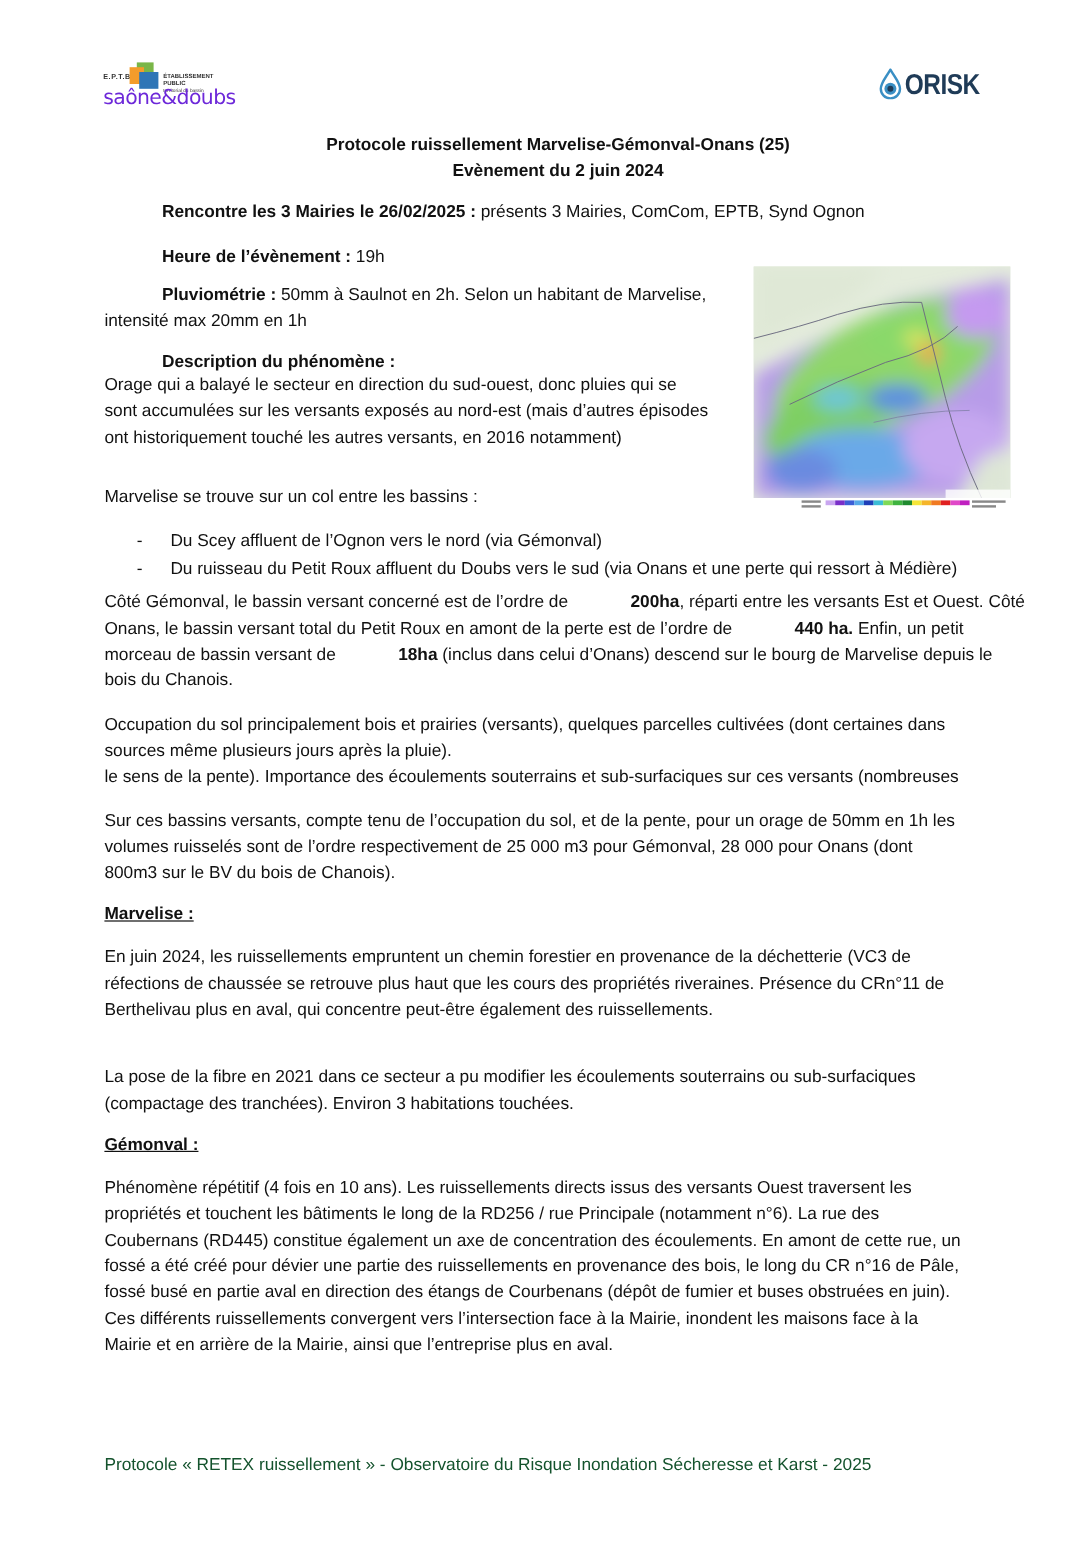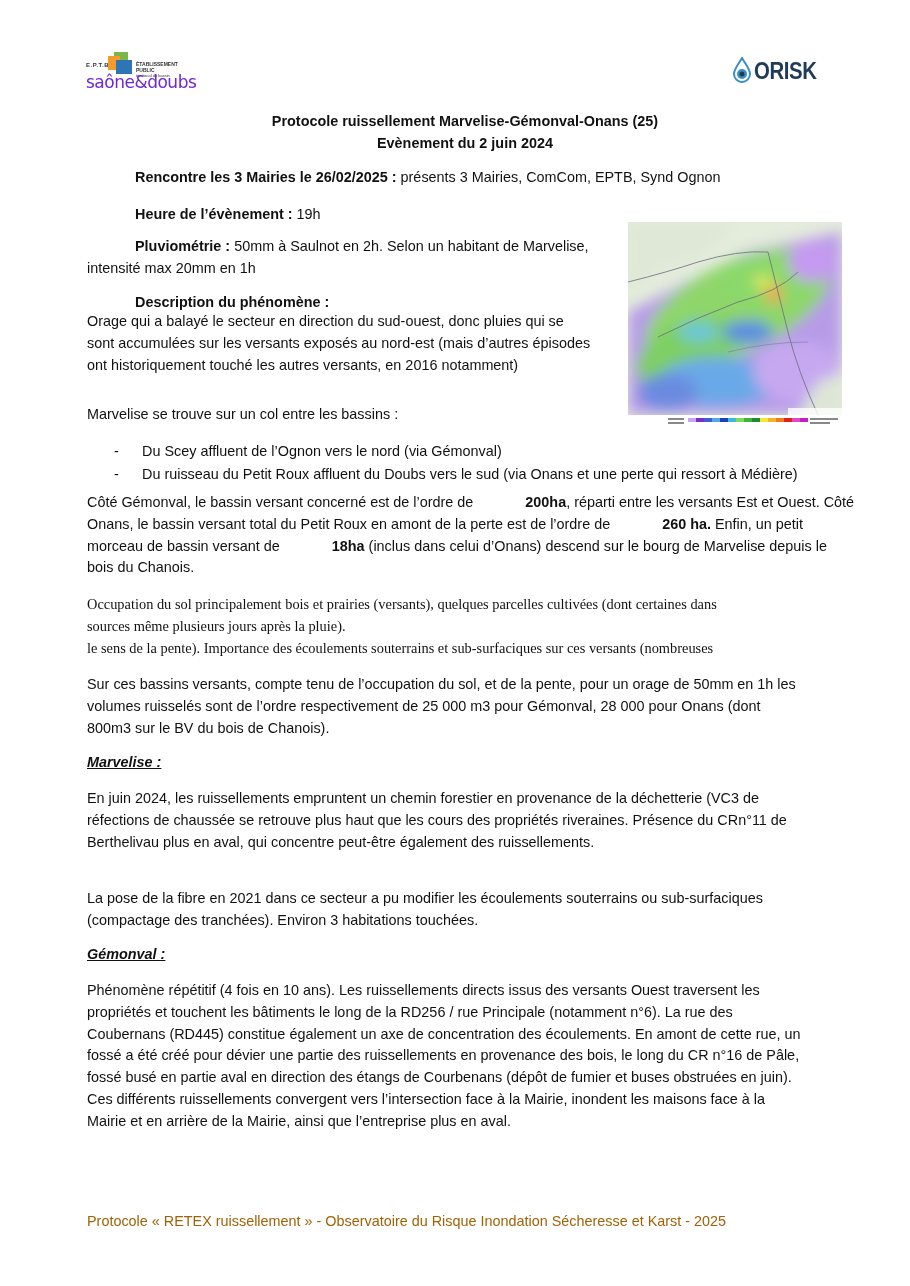--- a/index.html
+++ b/index.html
@@ -21,31 +21,31 @@
     .orisk-drop { position: absolute; left: 0; top: 2px; width: 20px; height: 26px; }
     .orisk-text { position: absolute; left: 22px; top: 2px; font-size: 24px; font-weight: bold; color: #1f3b57; letter-spacing: -0.5px; font-family: "Liberation Sans", sans-serif; transform: scaleX(0.85); transform-origin: left; }
 
     
     .title { position: absolute; left: 0; width: 930px; text-align: center; font-weight: bold; font-size: 14.4px; }
     .title1 { top: 113px; }
     .title2 { top: 135px; }
 
     .para { position: absolute; left: 87px; font-size: 14.4px; line-height: 21.8px; color: #111; }
     .para b { font-weight: bold; margin-left: 48px; }
-    .u { text-decoration: underline; font-weight: bold; font-style: italic; }
+    .u { text-decoration: underline; font-weight: bold; }
 
     .bullets { position: absolute; left: 87px; top: 440px; font-size: 14.4px; line-height: 23px; }
     .bullet { position: relative; padding-left: 55px; }
     .bullet-dash { position: absolute; left: 27px; top: 0; }
 
     
     .map { position: absolute; left: 628px; top: 222px; width: 214px; height: 193px; overflow: hidden; background: #dfe9d7; }
     .map-legend { position: absolute; left: 628px; top: 414px; width: 214px; height: 12px; }
 
-    .footer { position: absolute; left: 87px; top: 1213px; font-size: 14.4px; color: #a16207; }
+    .footer { position: absolute; left: 87px; top: 1213px; font-size: 14.4px; color: #14532d; }
   </style>
 </head>
 <body>
 
 <div class="page">
 
   <div class="logo-eptb">
     <div class="eptb-small">E.P.T.B</div>
     <div class="eptb-squares">
       <div class="eptb-sq1"></div>
@@ -102,26 +102,26 @@
       <span>Du Scey affluent de l’Ognon vers le nord (via Gémonval)</span>
     </div>
     <div class="bullet">
       <span class="bullet-dash">-</span>
       <span>Du ruisseau du Petit Roux affluent du Doubs vers le sud (via Onans et une perte qui ressort à Médière)</span>
     </div>
   </div>
 
   <div class="para" style="top:492px;">
     <div><span>Côté Gémonval, le bassin versant concerné est de l’ordre de </span><b>200ha</b><span>, réparti entre les versants Est et Ouest. Côté</span></div>
-    <div><span>Onans, le bassin versant total du Petit Roux en amont de la perte est de l’ordre de </span><b>260 ha.</b><span> Enfin, un petit</span></div>
+    <div><span>Onans, le bassin versant total du Petit Roux en amont de la perte est de l’ordre de </span><b>440 ha.</b><span> Enfin, un petit</span></div>
     <div><span>morceau de bassin versant de </span><b>18ha</b><span> (inclus dans celui d’Onans) descend sur le bourg de Marvelise depuis le</span></div>
     <div>bois du Chanois.</div>
   </div>
 
-  <div class="para" style="top:594px;font-family:Liberation Serif, serif;">
+  <div class="para" style="top:594px;">
     <div>Occupation du sol principalement bois et prairies (versants), quelques parcelles cultivées (dont certaines dans</div>
     <div>sources même plusieurs jours après la pluie).</div>
     <div>le sens de la pente). Importance des écoulements souterrains et sub-surfaciques sur ces versants (nombreuses</div>
   </div>
 
   <div class="para" style="top:674px;">
     <div>Sur ces bassins versants, compte tenu de l’occupation du sol, et de la pente, pour un orage de 50mm en 1h les</div>
     <div>volumes ruisselés sont de l’ordre respectivement de 25 000 m3 pour Gémonval, 28 000 pour Onans (dont</div>
     <div>800m3 sur le BV du bois de Chanois).</div>
   </div>

